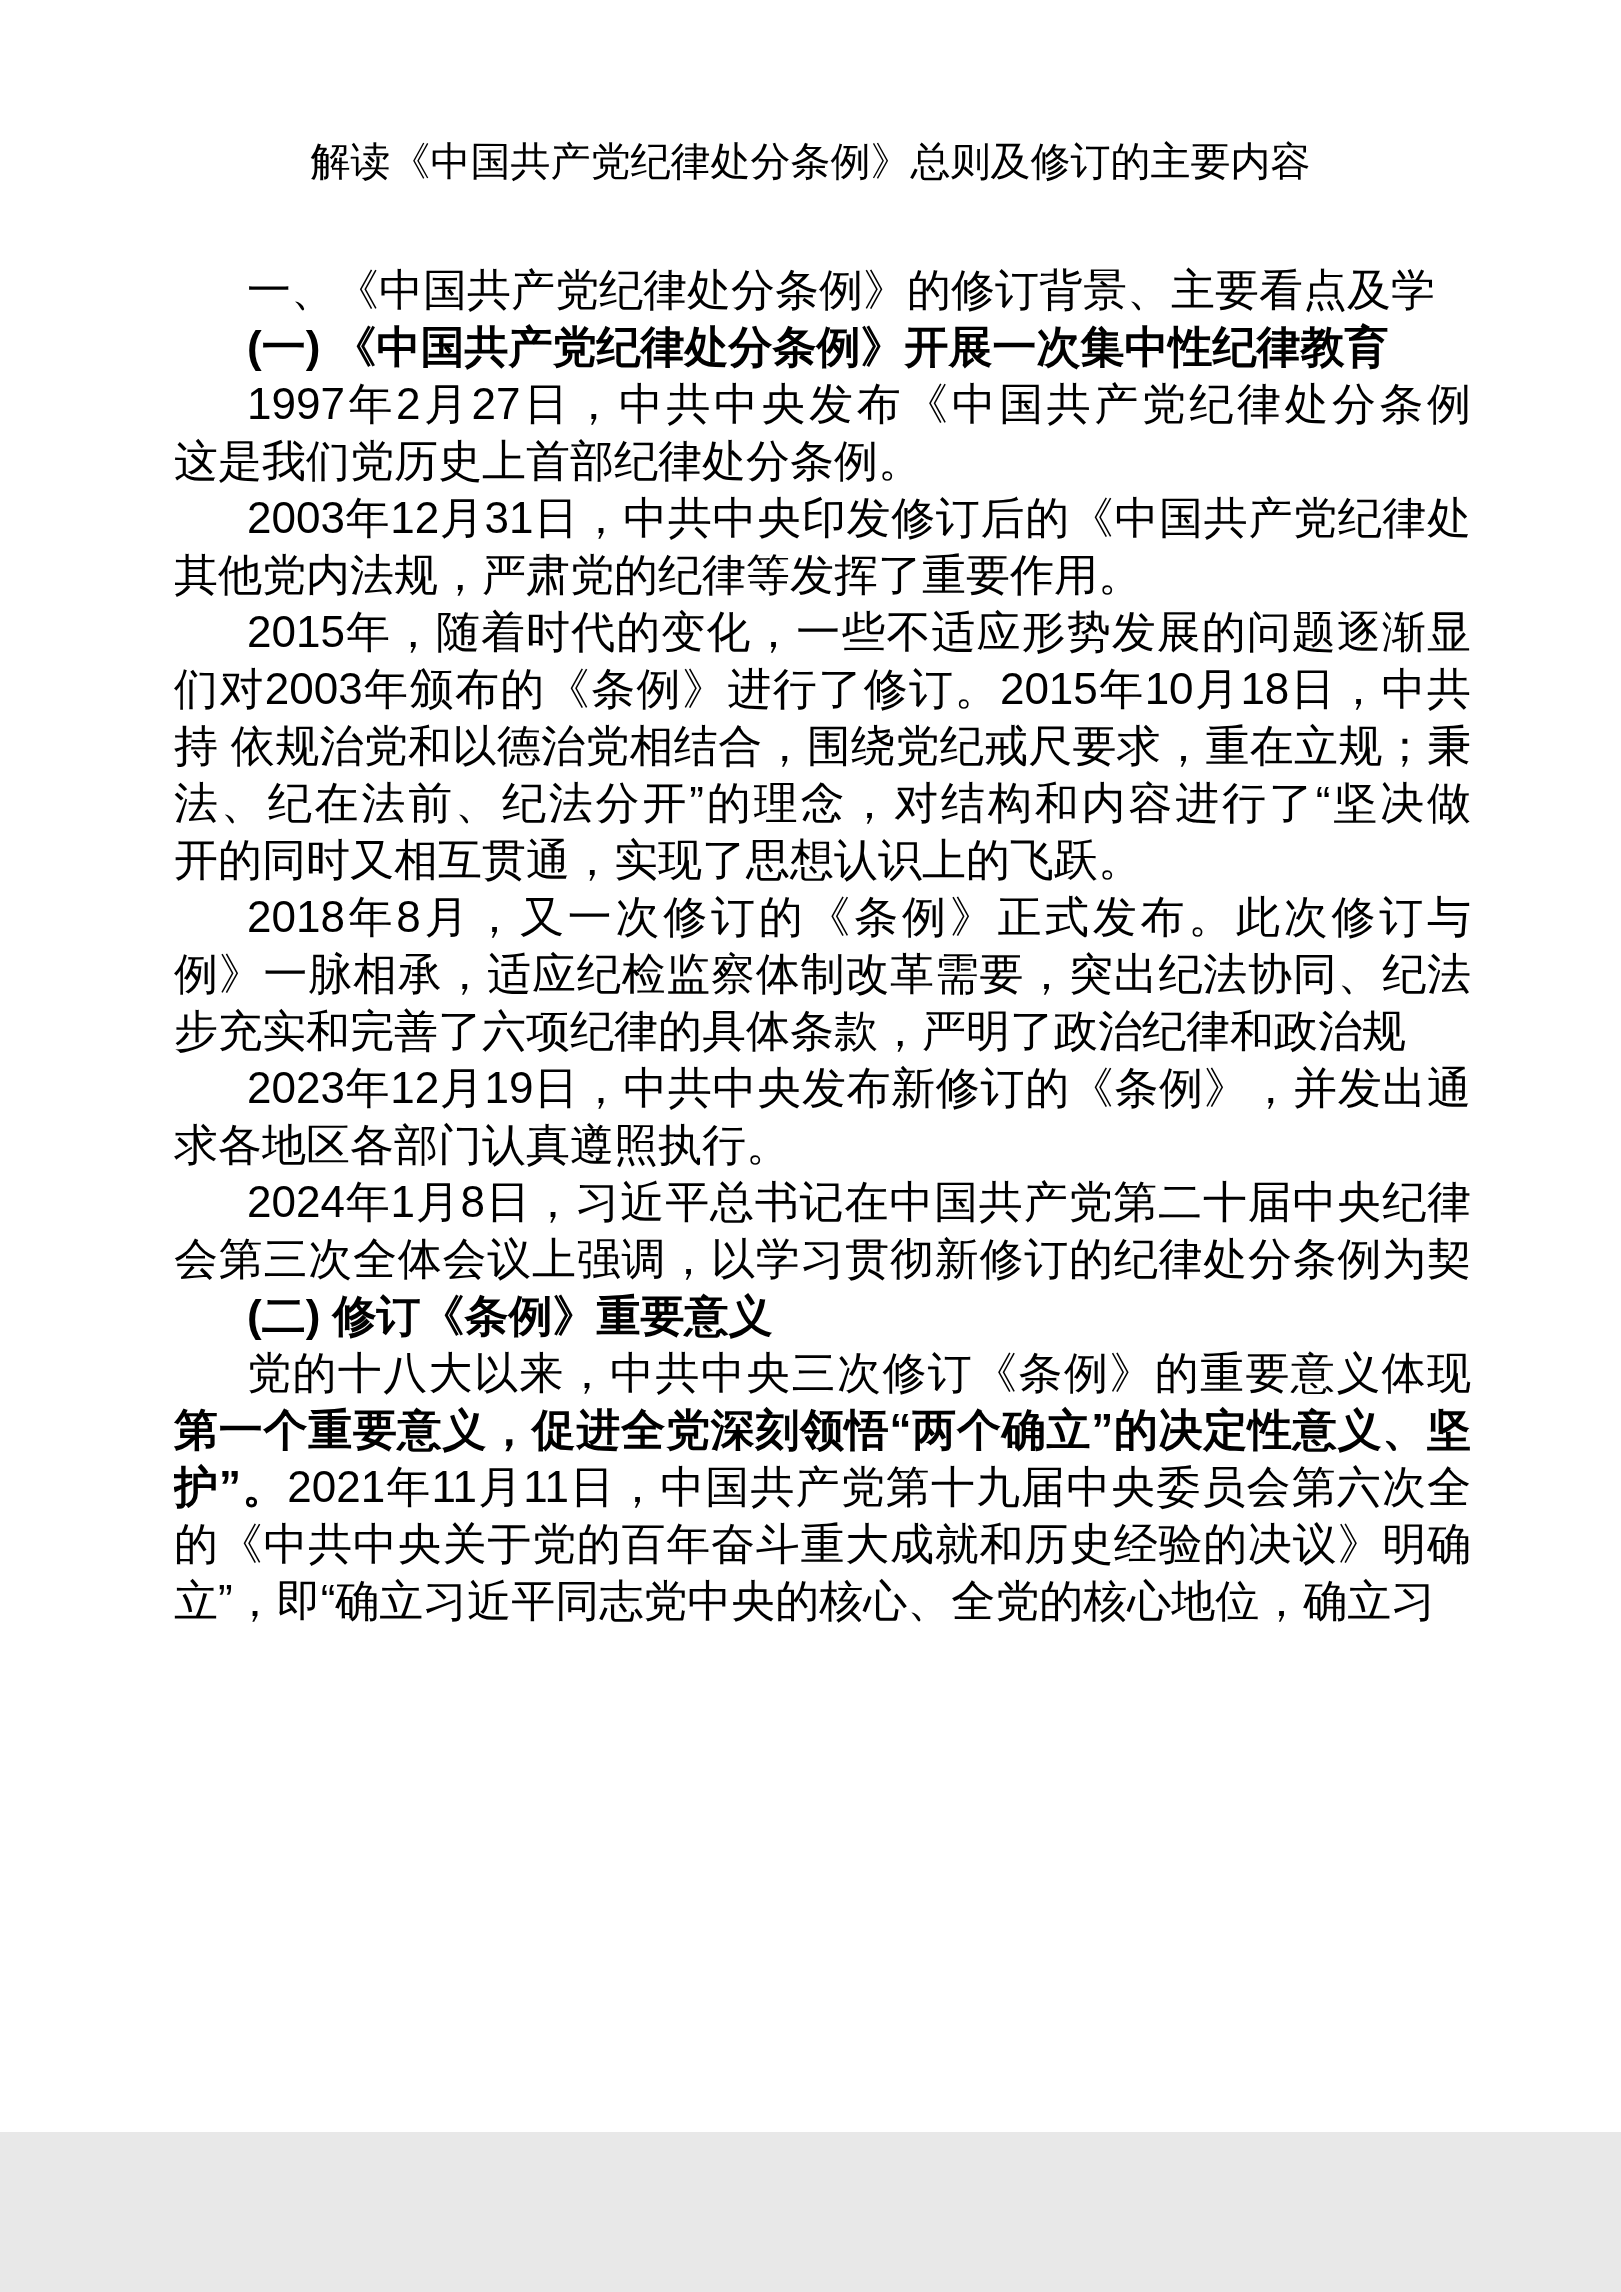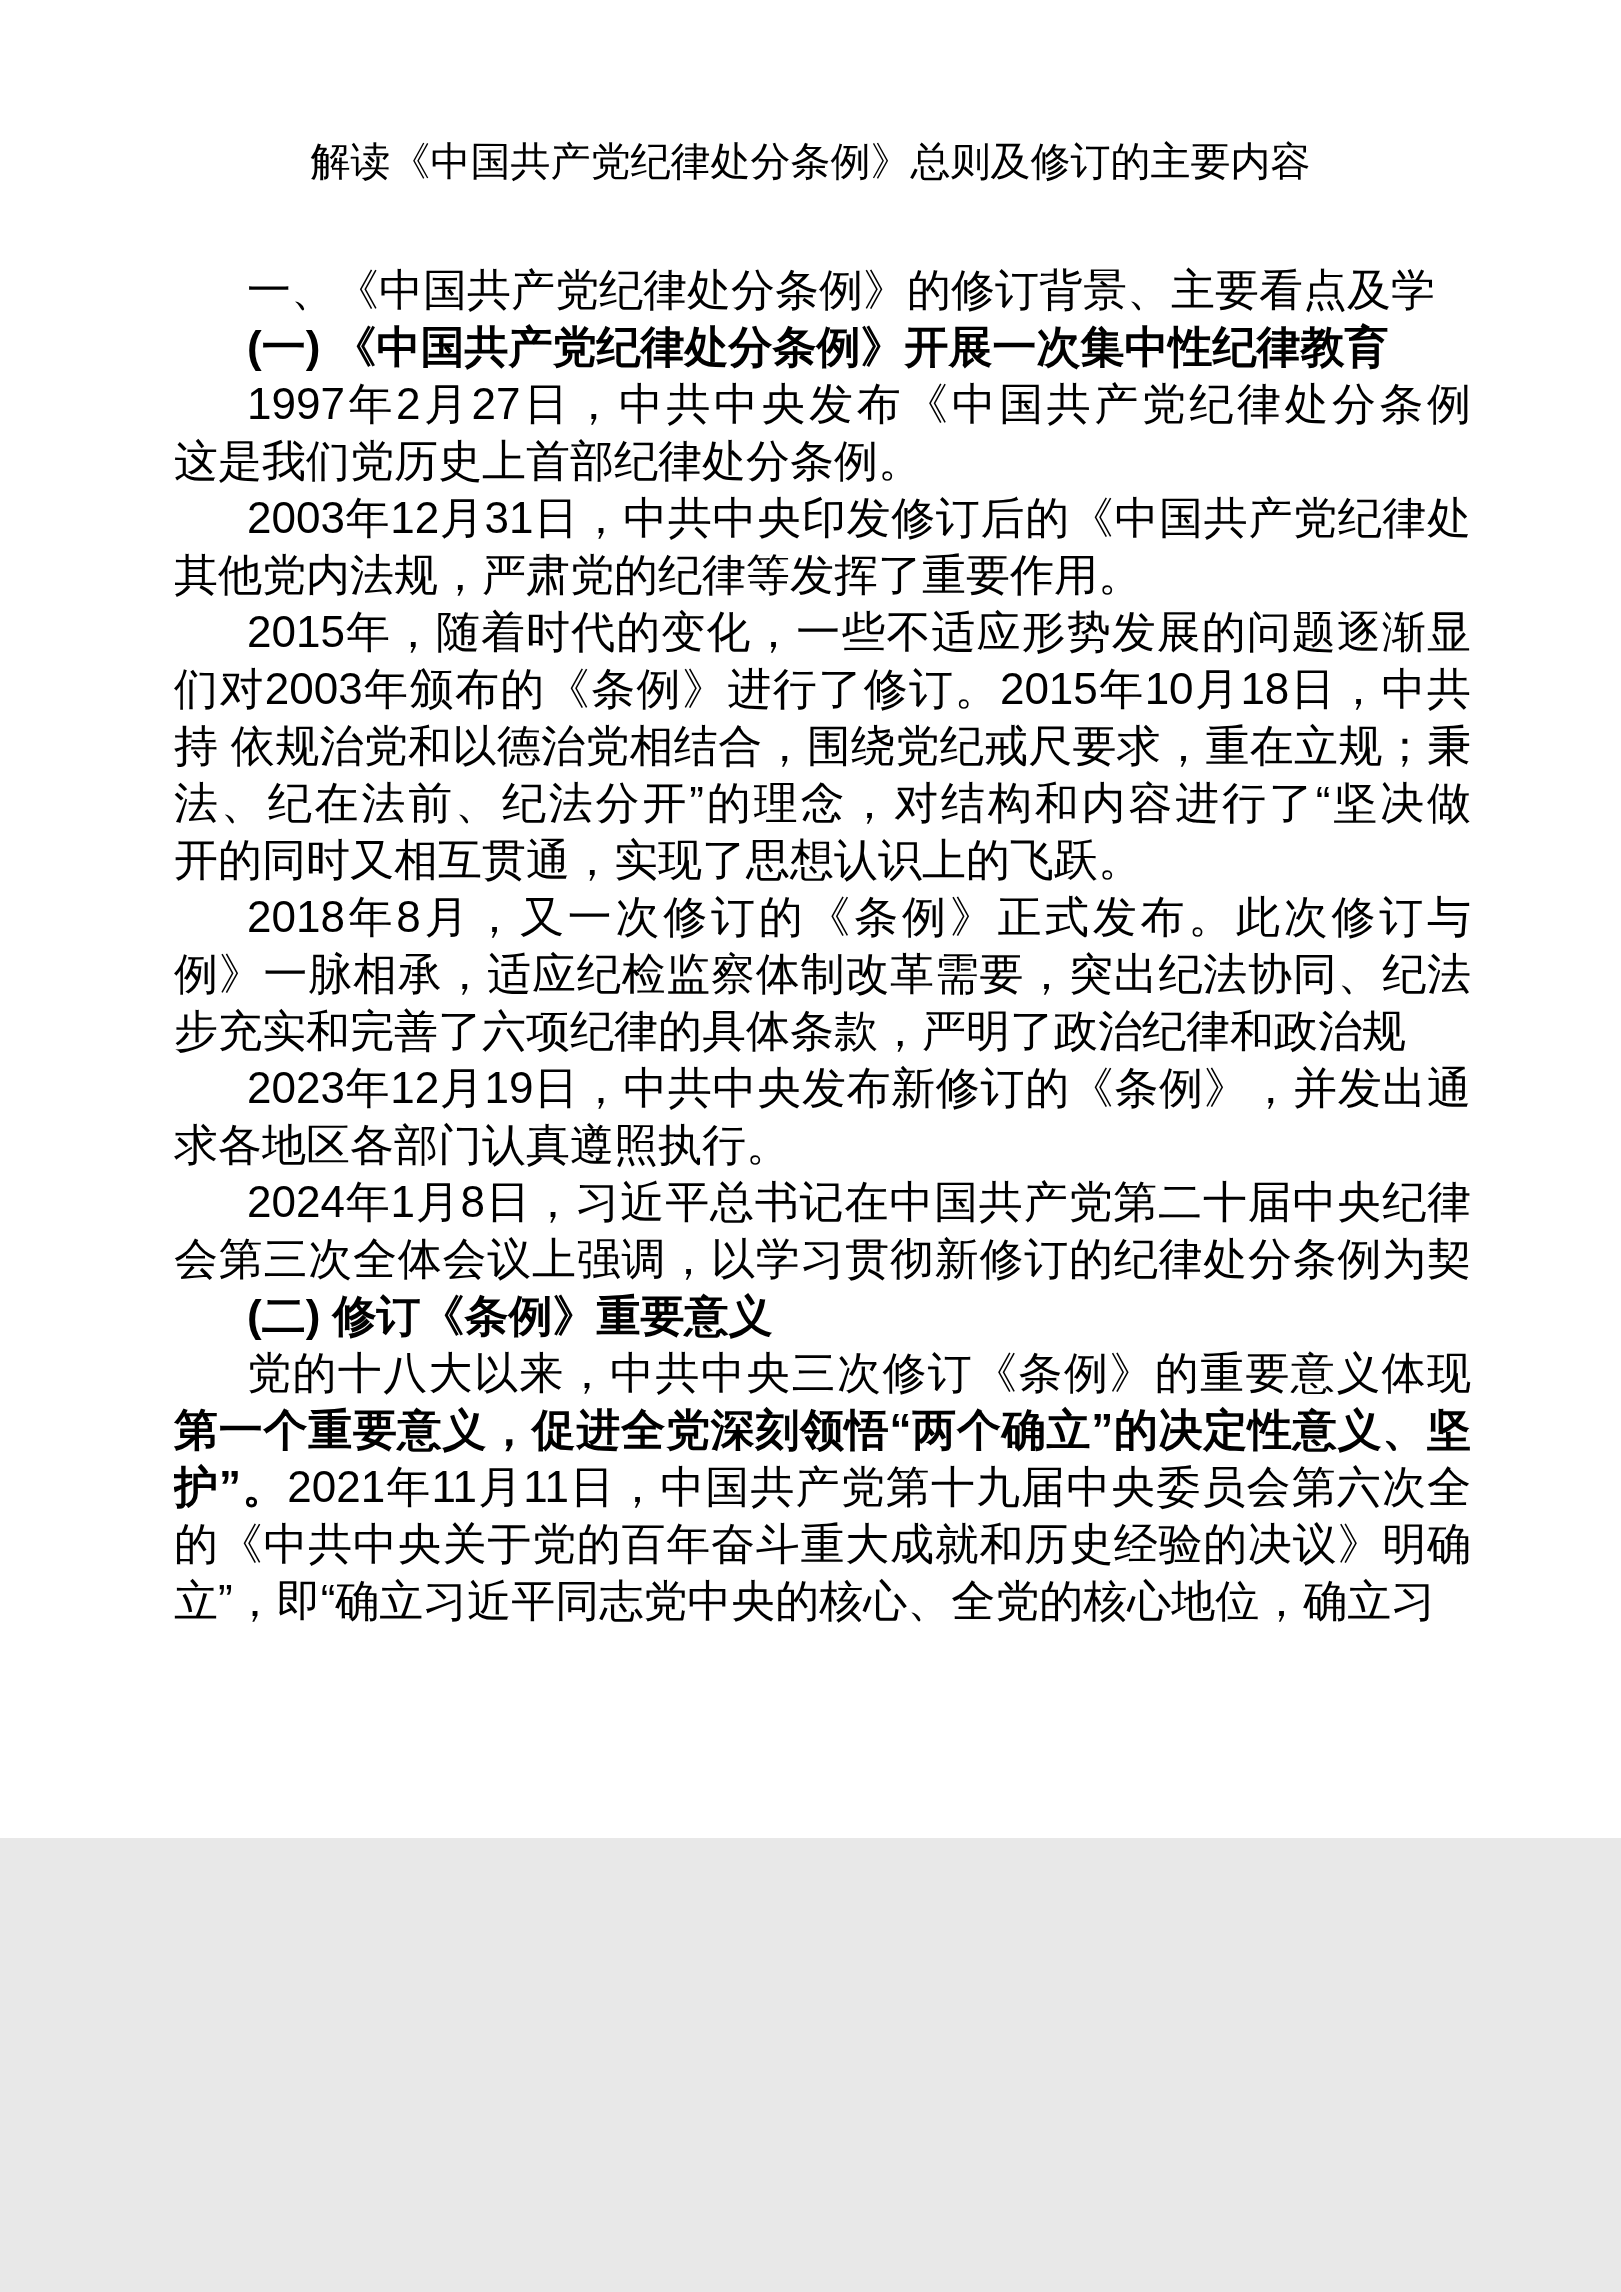--- a/index.html
+++ b/index.html
@@ -1,18 +1,18 @@
 <!DOCTYPE html>
 <html><head>
 <meta charset="utf-8">
 <style>
   html,body{margin:0;padding:0;background:#e8e8e8;}
   .page{
     position:relative;
-    width:1621px;height:1838px;
+    width:1621px;height:2132px;
     background:#ffffff;
     box-sizing:border-box;
     padding:131px 150px 0 150px;
     font-family:"Liberation Sans","DejaVu Sans",sans-serif;
     color:#000000;
     overflow:hidden;
   }
   .doc-title{
     font-size:40px;
     line-height:61px;

